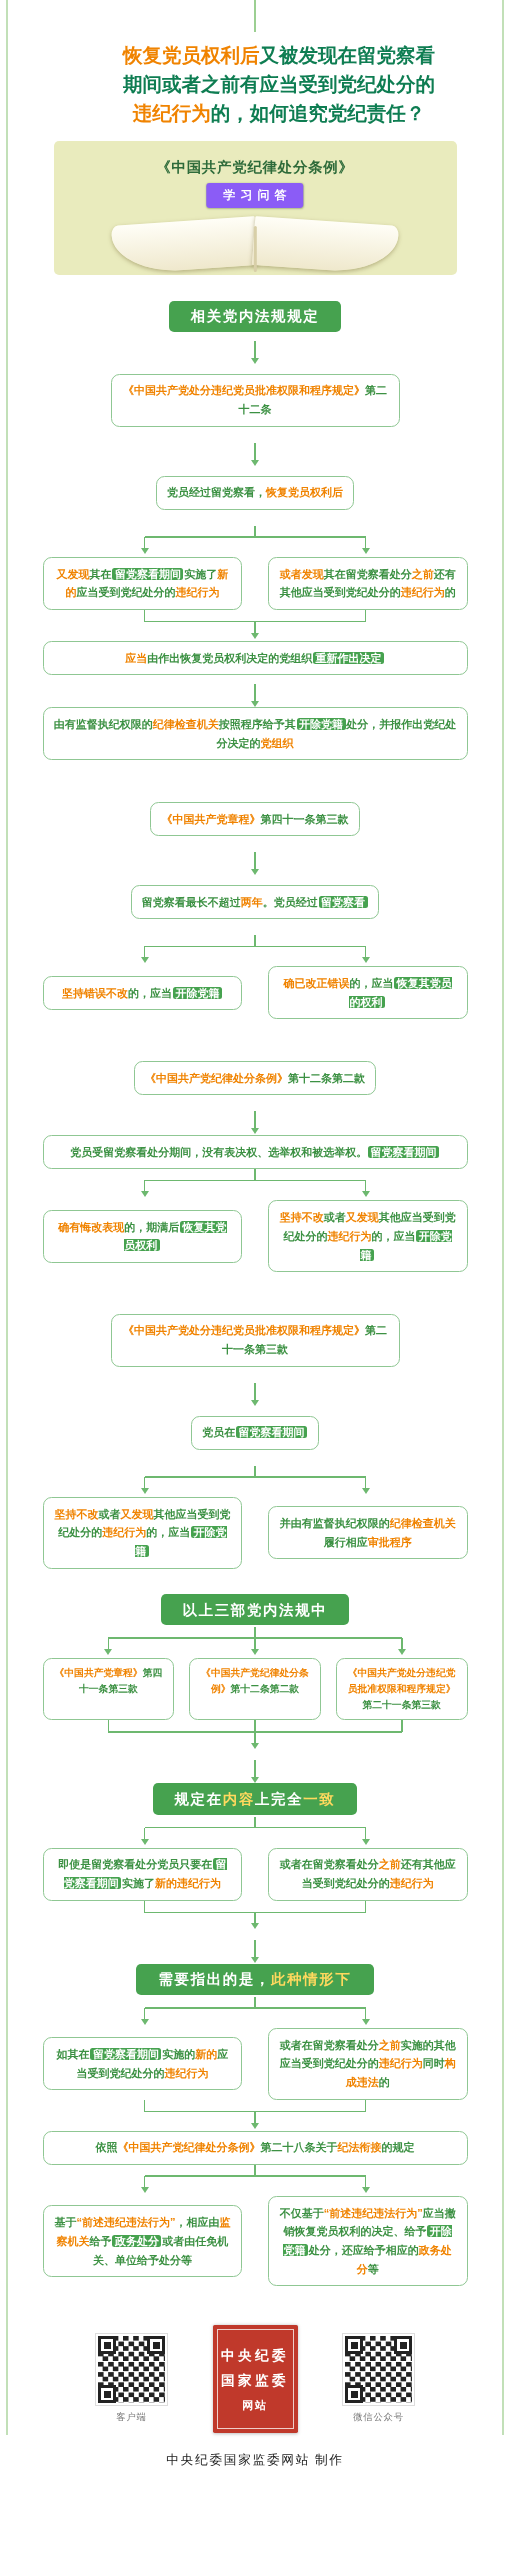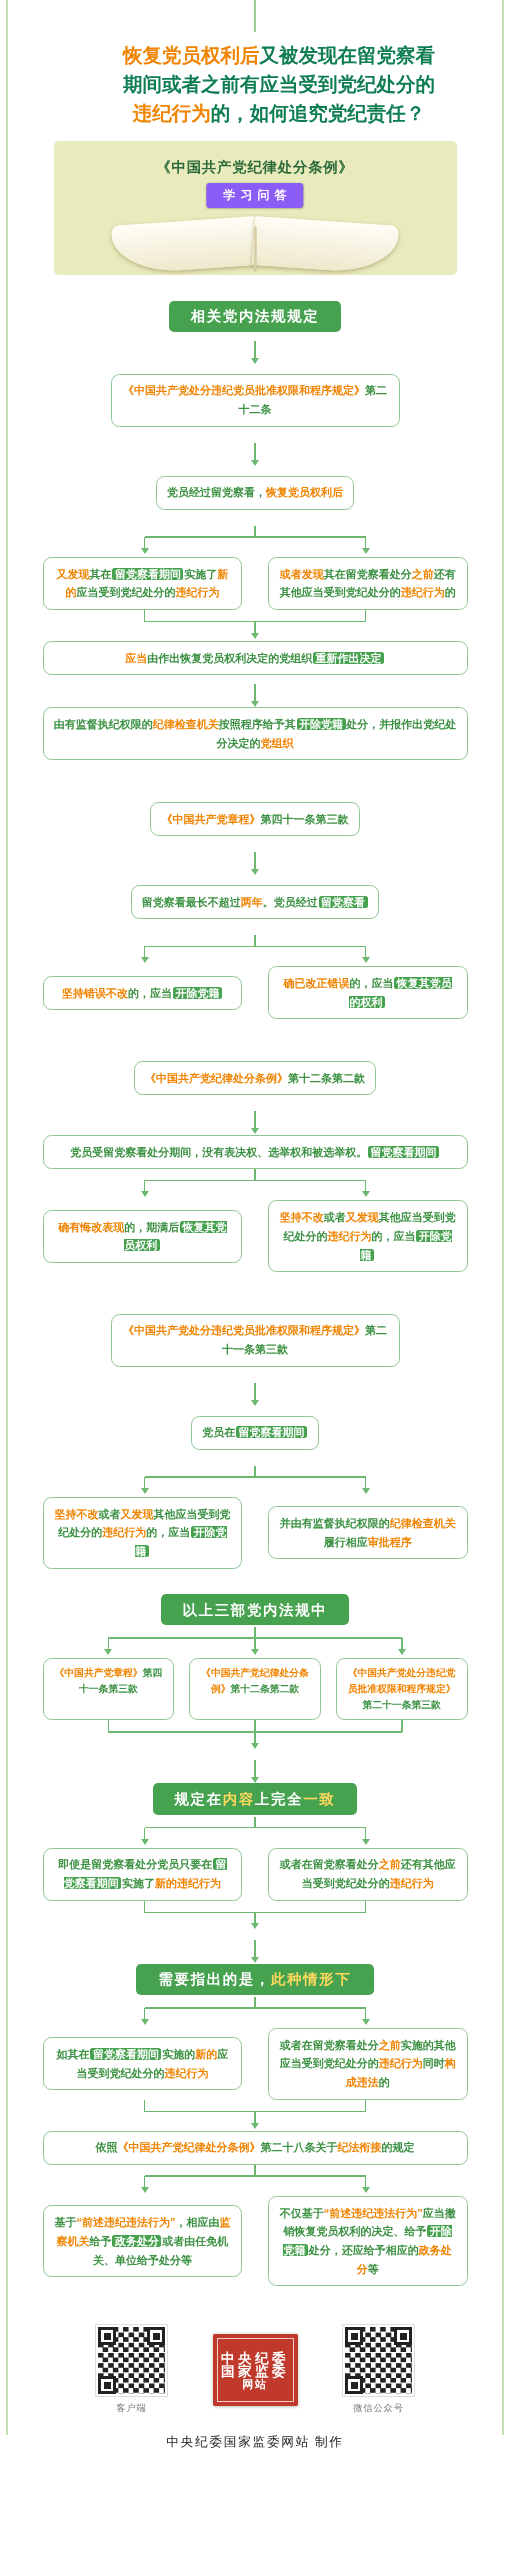--- a/index.html
+++ b/index.html
@@ -108,22 +108,22 @@
     background:repeating-conic-gradient(#222 0% 25%, #fff 0% 50%) 0 0/10.2px 10.2px;
   }
   .qr .f{position:absolute;width:18px;height:18px;background:#fff;border:3.4px solid #222;}
   .qr .f::after{content:"";position:absolute;inset:2.5px;background:#222;}
   .qr .f.tl{top:0;left:0;}
   .qr .f.tr{top:0;right:0;}
   .qr .f.bl{bottom:0;left:0;}
   .qr-label{margin-top:6px;font-size:9.3px;color:#777;letter-spacing:0.8px;}
 
   .logo{
-    width:85px;height:72px;background:#c0392b;color:#fff;border-radius:1.7px;
-    display:flex;flex-direction:column;justify-content:center;align-items:center;gap:0;
+    width:85px;height:108px;background:#c0392b;color:#fff;border-radius:1.7px;
+    display:flex;flex-direction:column;justify-content:center;align-items:center;gap:12px;
     outline:0.8px solid rgba(255,255,255,.75);outline-offset:-5.1px;
     box-shadow:0 0.8px 3.4px rgba(0,0,0,.25);
   }
   .logo .ln{font-size:13.6px;font-weight:bold;letter-spacing:3.4px;line-height:13.6px;}
   .logo .ln.small{font-size:11px;letter-spacing:1.7px;line-height:10.2px;}
 
   .credit{margin:18.7px 0 22px;text-align:center;font-size:12.7px;color:#222;letter-spacing:1.7px;font-family:"Liberation Serif","DejaVu Serif",serif;}
 </style>
 </head>
 <body>

